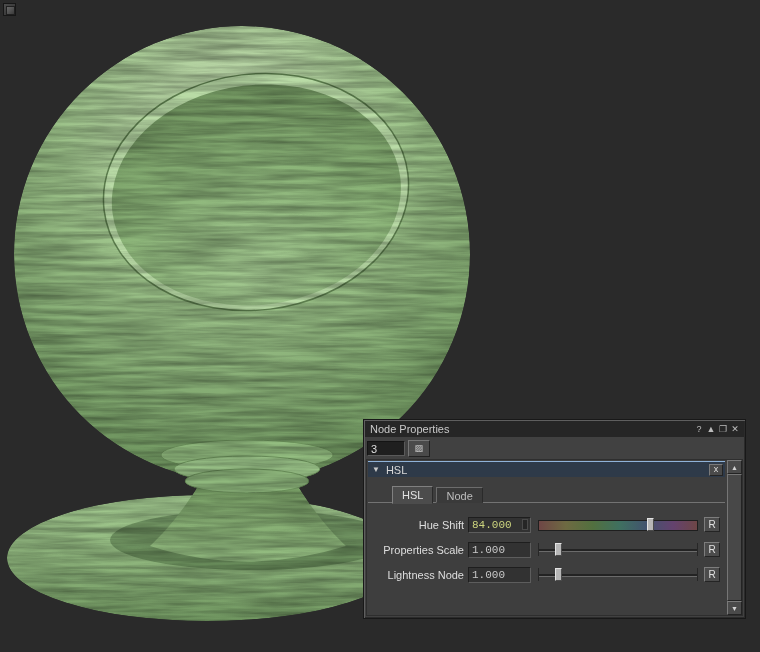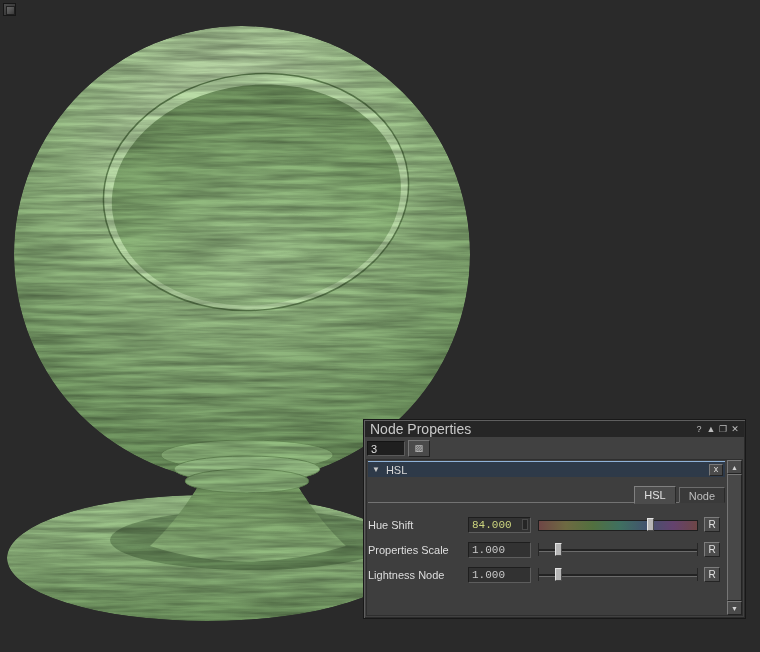--- a/index.html
+++ b/index.html
@@ -28,21 +28,21 @@
   .panel {
     position: absolute; left: 363px; top: 419px; width: 383px; height: 200px;
     background: #414141; border: 1px solid #181818;
     box-shadow: inset 1px 1px 0 #5f5f5f, inset -1px -1px 0 #2b2b2b;
     z-index: 2; font-size: 11px; color: #d6d6d6;
   }
   .titlebar {
     margin: 1px; height: 16px; background: #262626;
     display: flex; align-items: center; padding: 0 3px 0 5px;
   }
-  .titlebar .title { flex: 1; color: #c9c9c9; font-size: 14px; }
+  .titlebar .title { flex: 1; color: #c9c9c9; font-size: 11px; }
   .tb-icon {
     width: 12px; text-align: center; color: #bdbdbd; font-size: 9px;
     line-height: 14px; cursor: default;
   }
   .toolrow { height: 21px; display: flex; align-items: center; padding: 0 3px; gap: 3px; }
   .node-index {
     width: 38px; height: 15px; background: #1f1f1f; color: #dddddd;
     border: 1px solid; border-color: #141414 #5a5a5a #5a5a5a #141414;
     font-size: 11px; font-family: "Liberation Sans", sans-serif; padding: 0 3px;
   }
@@ -63,37 +63,36 @@
   }
   .collapse-arrow { font-size: 8px; color: #c9c9c9; margin-right: 6px; }
   .sec-title { flex: 1; color: #d8d8d8; }
   .sec-close {
     width: 14px; height: 12px; background: #4a4a4a;
     border: 1px solid; border-color: #7a7a7a #242424 #242424 #7a7a7a;
     color: #dddddd; font-size: 9px; line-height: 9px; text-align: center;
     padding: 0; cursor: default;
   }
   .tabs {
-    margin-top: 8px; height: 18px; padding-left: 8px;
+    margin-top: 8px; height: 18px; padding-left: 24px;
     border-bottom: 1px solid #737373;
-    text-align: right;
   }
   .tab {
     display: inline-block; vertical-align: bottom; padding: 2px 9px 2px;
     background: #3a3a3a; color: #bdbdbd; height: 16px; margin-top: 2px;
     border: 1px solid; border-color: #6c6c6c #2a2a2a #3a3a3a #6c6c6c;
     cursor: default;
   }
   .tab.active {
     background: #4c4c4c; color: #e2e2e2; height: 18px; margin-top: 0;
     border-color: #808080 #2a2a2a #4c4c4c #808080; position: relative; top: 1px;
   }
   .rows { padding-top: 9px; }
   .prow { height: 25px; display: flex; align-items: center; }
-  .plabel { width: 100px; text-align: left; padding-right: 4px; color: #dedede; }
+  .plabel { width: 100px; text-align: right; padding-right: 4px; color: #dedede; }
   .pvalue {
     width: 63px; height: 16px; background: #323232;
     border: 1px solid; border-color: #1e1e1e #5d5d5d #5d5d5d #1e1e1e;
     display: flex; align-items: center; justify-content: space-between;
     padding: 0 2px 0 3px; cursor: text; font-family: Liberation Mono, monospace;
   }
   .spinner { width: 6px; height: 11px; background: #262626; border: 1px solid #4a4a4a; display: none; }
   .pvalue.has-spinner .spinner { display: block; }
   .ptrack { width: 160px; height: 13px; margin-left: 7px; position: relative; }
   .ptrack.plain { border-left: 1px solid #272727; border-right: 1px solid #272727; }

